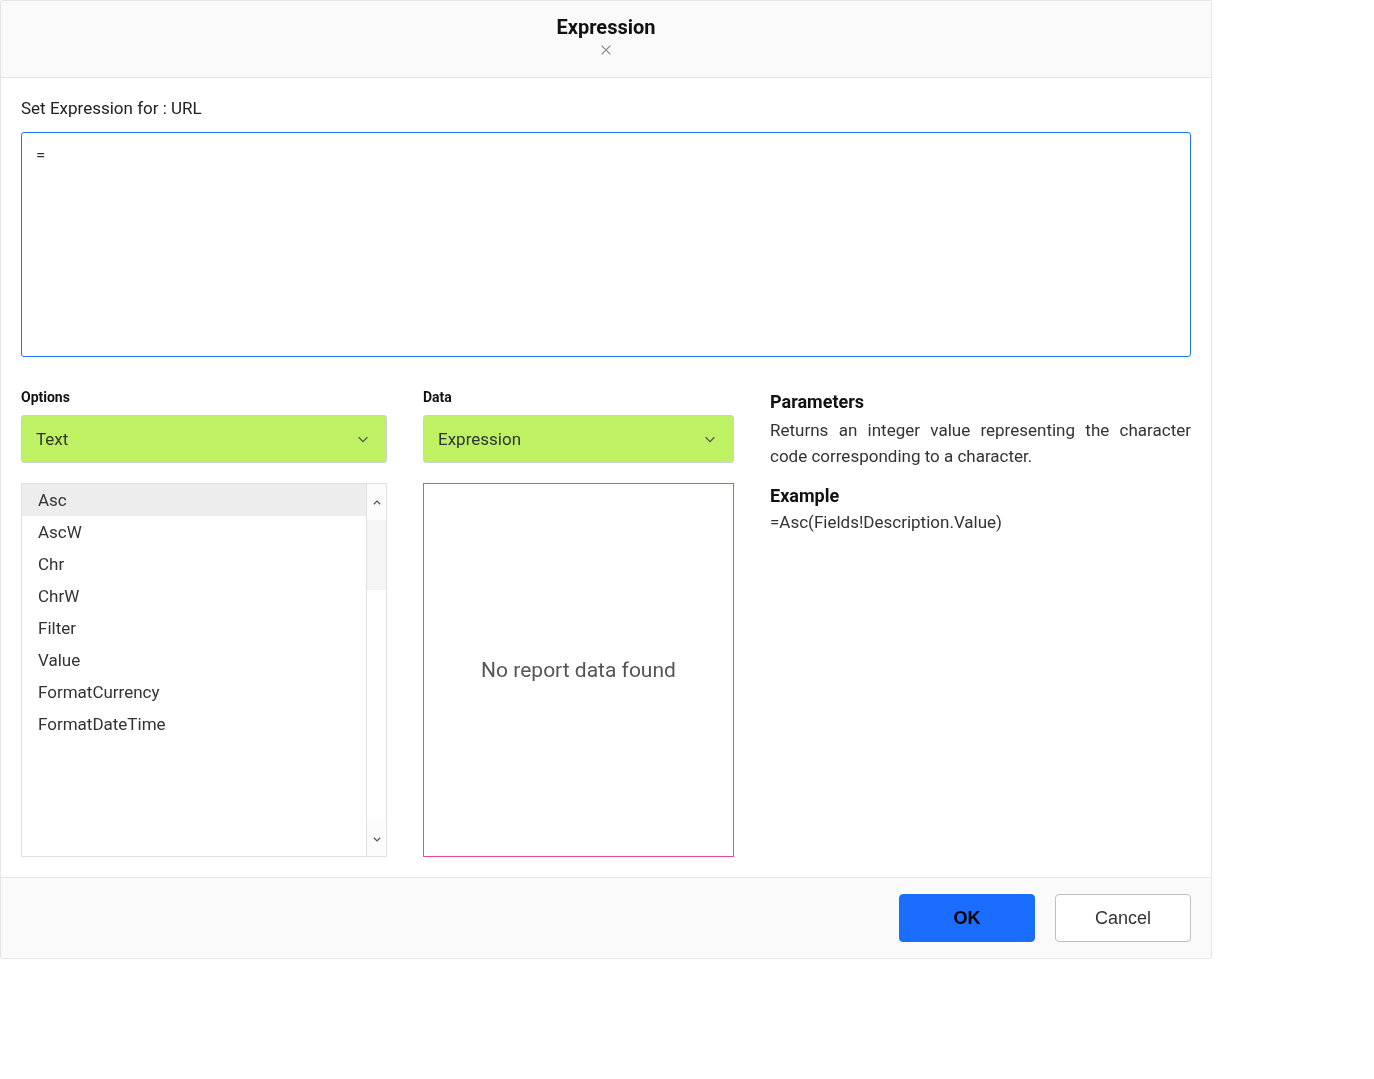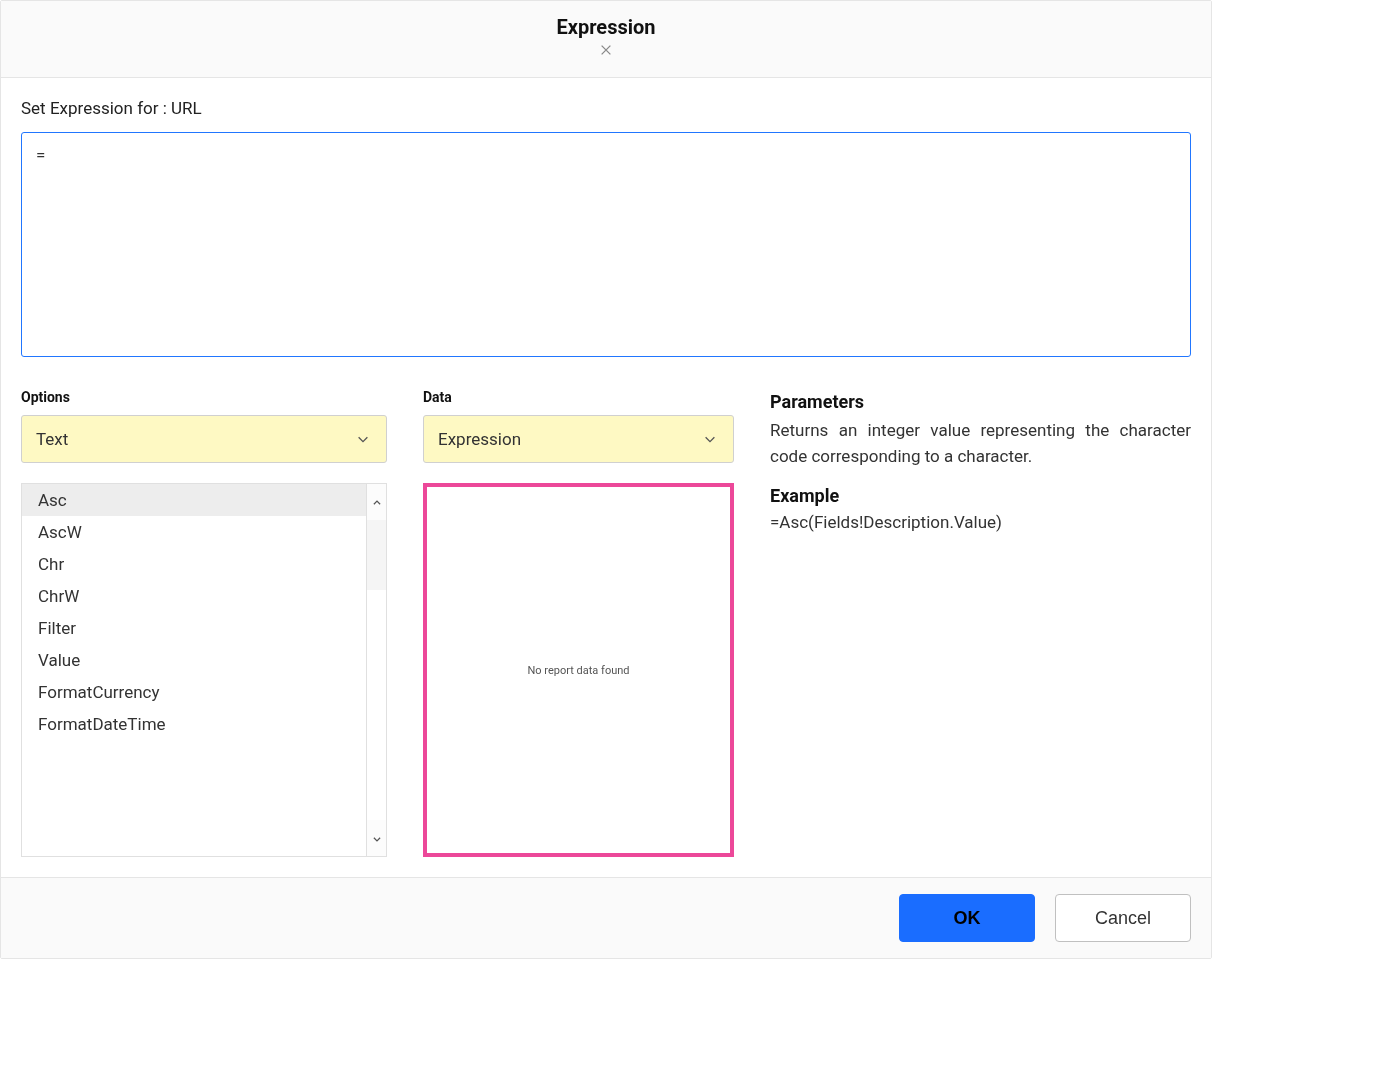--- a/index.html
+++ b/index.html
@@ -85,21 +85,21 @@
     font-size: 14px;
     font-weight: 700;
     color: #111;
     margin-bottom: 10px;
   }
   .select-box {
     width: 100%;
     height: 48px;
     border: 1px solid #d0d0d0;
     border-radius: 3px;
-    background: #fef9c3;
+    background: #bef264;
     display: flex;
     align-items: center;
     justify-content: space-between;
     padding: 0 14px;
     cursor: pointer;
     font-size: 17px;
     color: #333;
   }
   .chevron {
     width: 18px;
@@ -168,25 +168,25 @@
     position: absolute;
     top: 0;
     left: 0;
     right: 0;
     height: 70px;
     background: #f5f5f5;
   }
   .data-panel {
     margin-top: 20px;
     height: 374px;
-    border: 4px solid #ec4899;
-    display: flex;
-    align-items: center;
-    justify-content: center;
-    font-size: 11px;
+    border: 1px solid #ec4899;
+    display: flex;
+    align-items: center;
+    justify-content: center;
+    font-size: 21px;
     color: #555;
   }
   .desc-panel {
     margin-top: 0px;
     padding-top: 2px;
   }
   .desc-title {
     font-size: 18px;
     font-weight: 700;
     color: #111;

